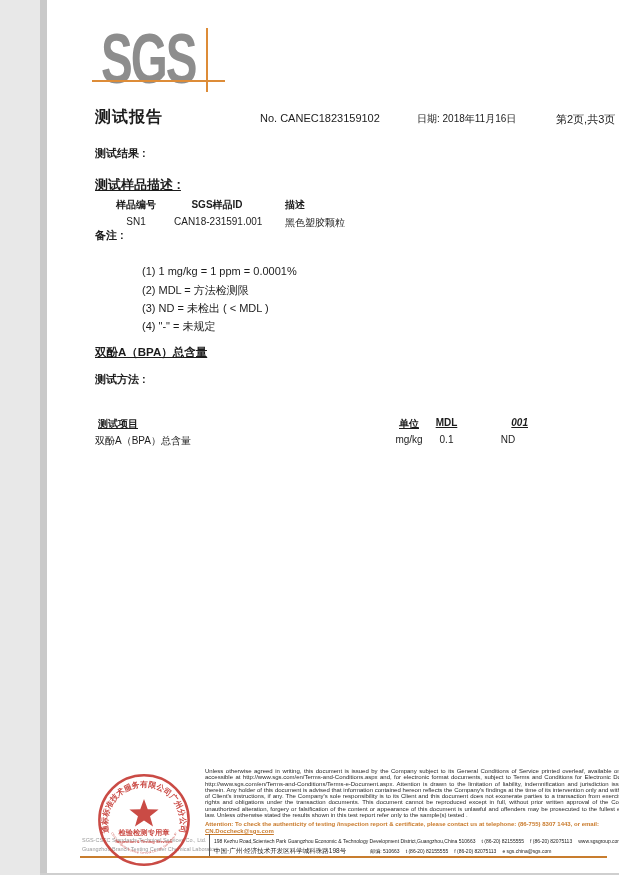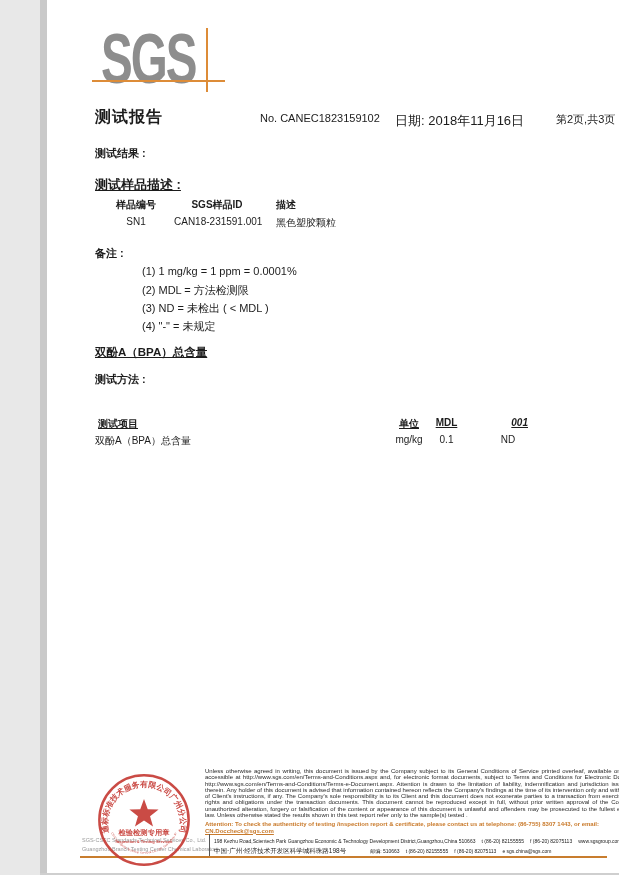--- a/index.html
+++ b/index.html
@@ -25,39 +25,39 @@
     line-height:70px;letter-spacing:-3px;
     transform:scaleX(0.68);transform-origin:left top;
     white-space:nowrap;
   }
   .logo-hline{left:52px;top:80px;width:133px;height:2px;background:#dd8c38;}
   .logo-vline{left:166px;top:28px;width:2px;height:64px;background:#dd8c38;}
 
   
   .doc-title{left:55px;top:107px;font-size:16px;font-weight:bold;letter-spacing:1px;}
   .report-no{left:220px;top:112px;font-size:11px;}
-  .report-date{left:355px;top:112px;font-size:13px;}
+  .report-date{left:377px;top:112px;font-size:10px;}
   .pagination{left:516px;top:112px;font-size:11px;}
 
   .label{font-size:11px;font-weight:600;}
   .results-label{left:55px;top:146px;}
   .section-title{font-size:13px;font-weight:700;text-decoration:underline;}
   .sample-title{left:55px;top:176px;}
 
   .cell{font-size:10px;white-space:nowrap;}
   .th{font-weight:700;}
   .c-center{text-align:center;}
   
   .st-c1{left:58px;width:76px;}
   .st-c2{left:134px;width:86px;}
-  .st-c3{left:236px;}
+  .st-c3{left:245px;}
   .st-head{top:198px;}
   .st-row{top:216px;}
 
-  .remarks-label{left:55px;top:246px;}
+  .remarks-label{left:55px;top:228px;}
   .remark{left:102px;font-size:11px;white-space:nowrap;}
 
   .bpa-title{left:55px;top:345px;font-size:11.5px;}
   .method-label{left:55px;top:372px;}
   .method-text{left:120px;top:372px;width:436px;font-size:11px;line-height:19px;text-align:justify;}
 
   
   .rt-head{top:417px;}
   .rt-row{top:434px;}
   .rt-item{left:58px;}

